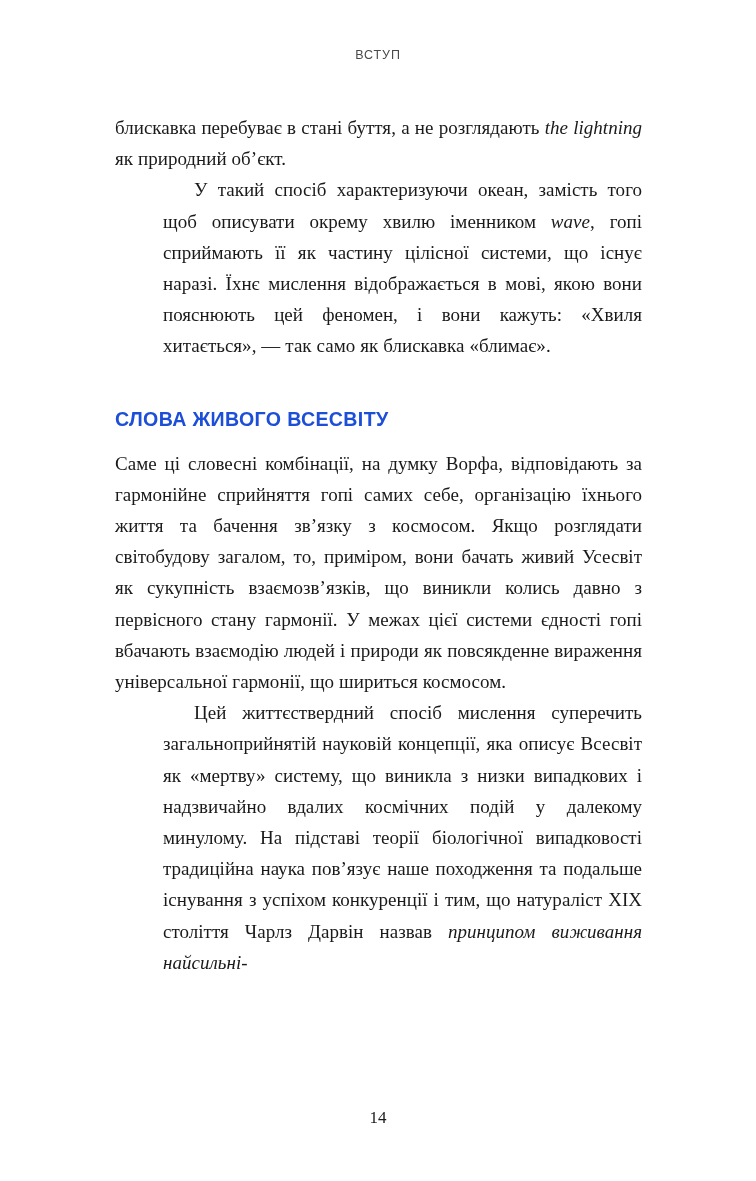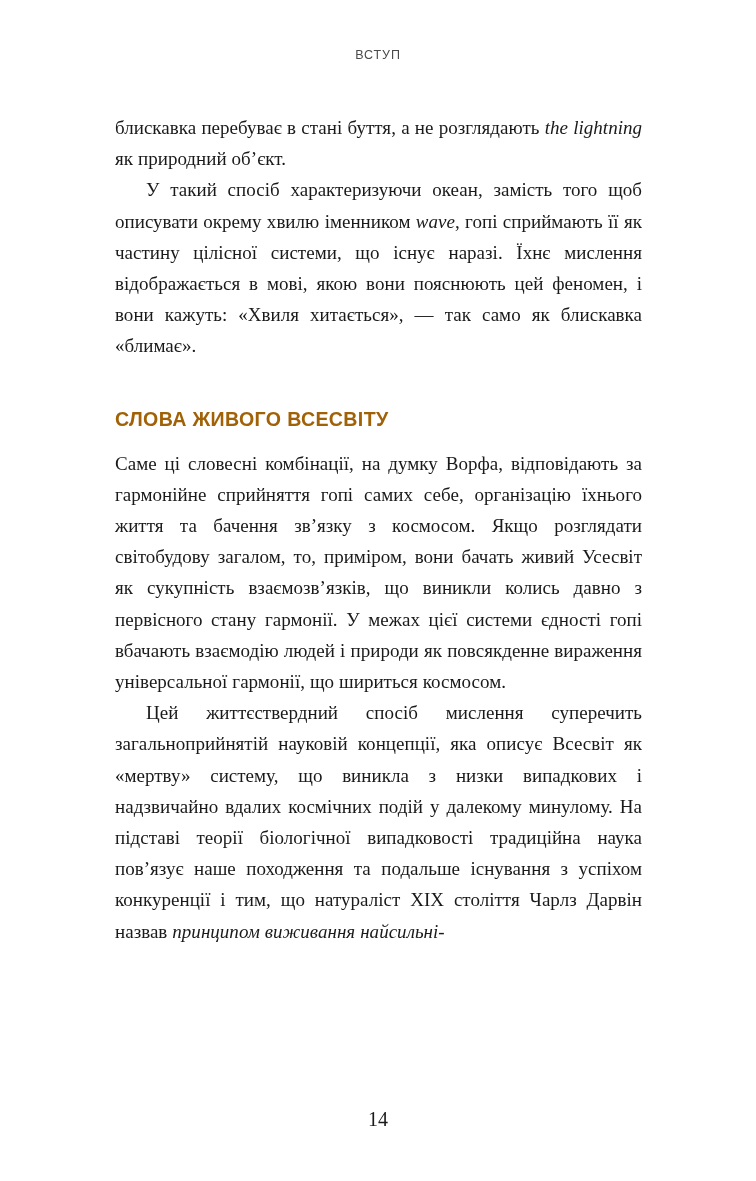--- a/index.html
+++ b/index.html
@@ -52,53 +52,54 @@
     line-height: 31.2px;
     text-align: justify;
     text-justify: inter-word;
     hyphens: manual;
     -webkit-hyphens: manual;
     letter-spacing: 0.02px;
     word-spacing: 0.2px;
   }
   p.indent {
     text-indent: 31px;
+    margin-left: 48px;
   }
   p.no-indent {
     text-indent: 0;
   }
 
   em, .ital {
     font-style: italic;
   }
 
   
   h2.section-heading {
     margin: 0;
     font-family: "Liberation Sans", sans-serif;
     font-weight: bold;
     font-size: 19.6px;
     letter-spacing: 0.35px;
-    color: #a16207;
+    color: #1d4ed8;
     line-height: 26px;
     text-align: left;
   }
   .heading-wrap {
     padding-top: 44px;
     padding-bottom: 16px;
   }
 
   
   .folio {
     position: absolute;
     top: 1108px;
     left: 0;
     width: 756px;
     text-align: center;
-    font-size: 20px;
+    font-size: 17px;
     color: #1a1a1a;
     font-family: "Liberation Serif", serif;
   }
 </style>
 </head>
 <body>
 
 <div class="page">
 
   <div class="running-head">ВСТУП</div>

